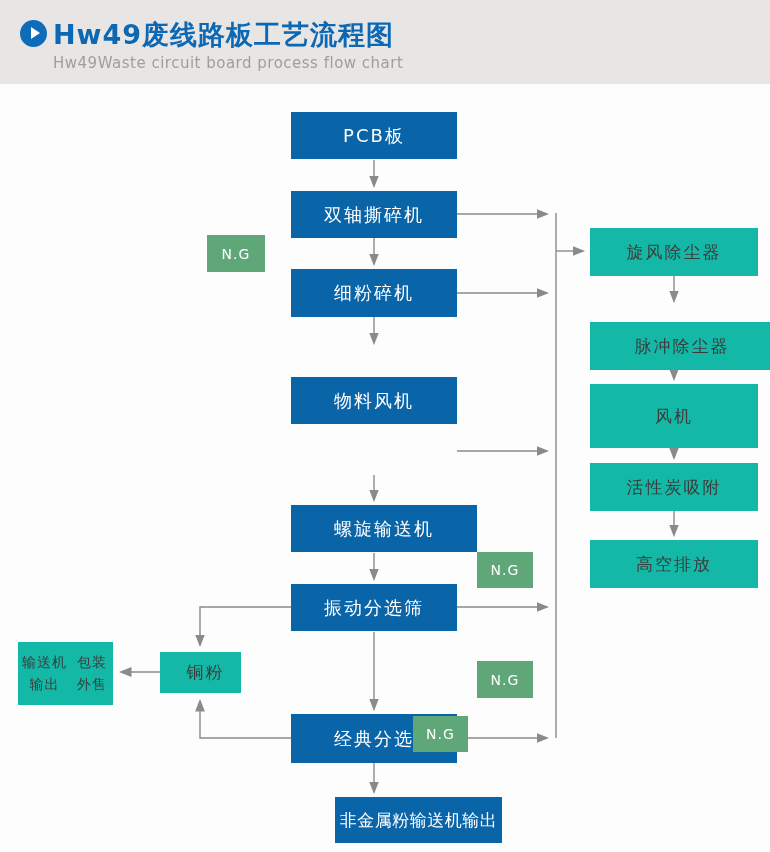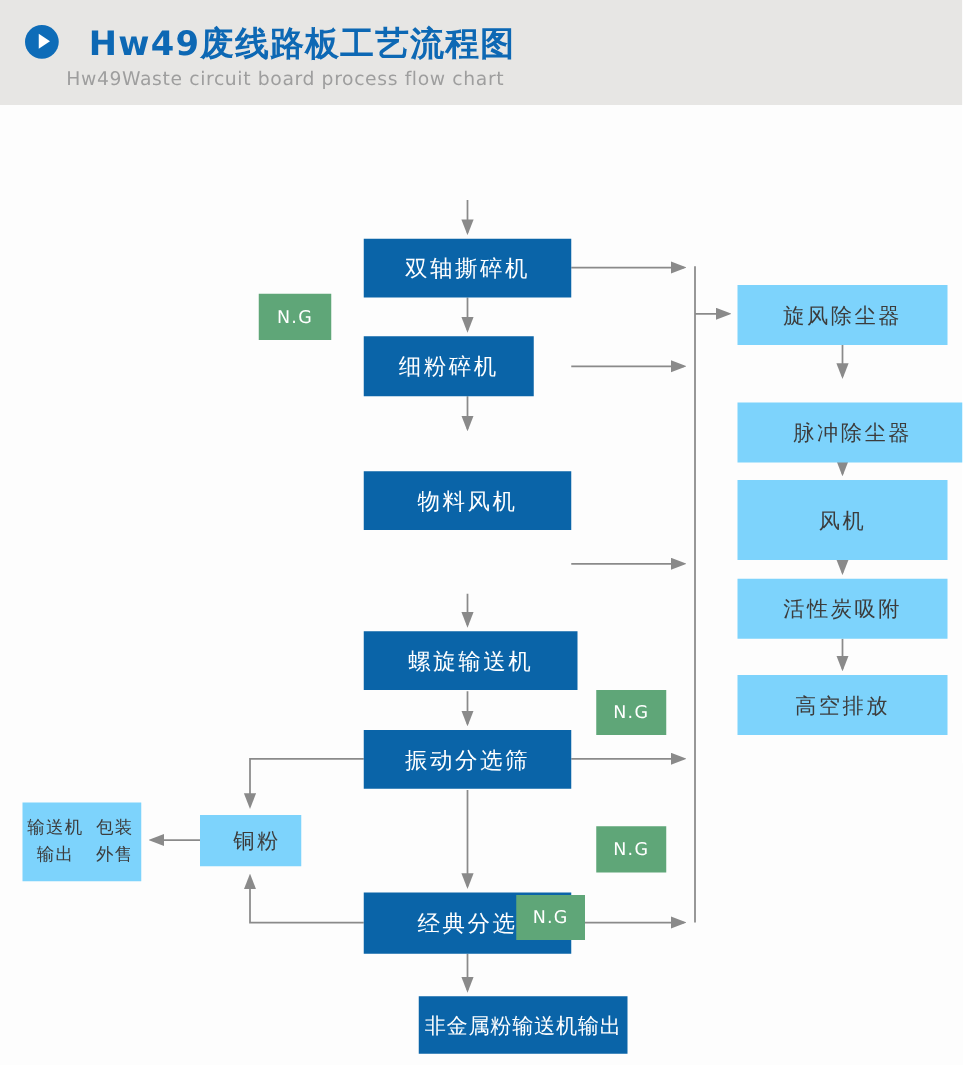--- a/index.html
+++ b/index.html
@@ -37,21 +37,20 @@
     border-bottom: 6.5px solid transparent;
   }
   .title {
     position: absolute;
     left: 53px; top: 17px;
     font-size: 27px;
     font-weight: bold;
     color: #0d68b4;
     letter-spacing: 1px;
     white-space: nowrap;
-    margin-left: 18px;
   }
   .subtitle {
     position: absolute;
     left: 53px; top: 54px;
     font-size: 15px;
     color: #9e9e9e;
     letter-spacing: 0.5px;
     white-space: nowrap;
   }
 
@@ -64,21 +63,21 @@
     text-align: center;
   }
   .blue {
     background: #0a64a8;
     color: #ffffff;
     font-size: 18px;
     letter-spacing: 2px;
   }
   .blue.small-text { font-size: 17px; letter-spacing: 0.5px; margin-left: 44px; }
   .yellow {
-    background: #7dd3fc;
+    background: #14b8a6;
     color: #3c3c3c;
     font-size: 17px;
     letter-spacing: 2px;
   }
   .green {
     background: #5fa678;
     color: #ffffff;
     font-size: 14px;
     letter-spacing: 1px;
     margin-top: 39px;
@@ -86,24 +85,24 @@
   .two-line {
     flex-direction: row;
     font-size: 14px;
     line-height: 1.55;
     letter-spacing: 1px;
   }
 
   
   .b1 { left: 291px; top: 112px; width: 166px; height: 47px; }
   .b2 { left: 291px; top: 191px; width: 166px; height: 47px; font-family: Liberation Mono, monospace; }
-  .b3 { left: 291px; top: 269px; width: 136px; height: 48px; text-align: right; }
+  .b3 { left: 291px; top: 269px; width: 166px; height: 48px; text-align: right; }
   .b4 { left: 291px; top: 348px; width: 166px; height: 47px; margin-top: 29px; }
   .b5 { left: 291px; top: 427px; width: 166px; height: 47px; }
-  .b6 { left: 291px; top: 505px; width: 171px; height: 47px; text-align: right; }
+  .b6 { left: 291px; top: 505px; width: 186px; height: 47px; text-align: right; }
   .b7 { left: 291px; top: 584px; width: 166px; height: 47px; }
   .b8 { left: 291px; top: 714px; width: 166px; height: 49px; }
   .b9 { left: 291px; top: 797px; width: 167px; height: 46px; }
 
   
   .r1 { left: 590px; top: 228px; width: 168px; height: 48px; }
   .r2 { left: 590px; top: 322px; width: 184px; height: 48px; }
   .r3 { left: 590px; top: 384px; width: 168px; height: 64px; }
   .r4 { left: 590px; top: 463px; width: 168px; height: 48px; }
   .r5 { left: 590px; top: 540px; width: 168px; height: 48px; }
@@ -170,20 +169,23 @@
       <path d="M556,251 H583" marker-end="url(#arw)"></path>
 
       <path d="M291,607 H200 V645" marker-end="url(#arw)"></path>
 
       <path d="M291,738 H200 V701" marker-end="url(#arw)"></path>
 
       <path d="M160,672 H121" marker-end="url(#arw)"></path>
     </g>
   </svg>
 
+  <div class="node blue b1">
+      <span>PCB板</span>
+    </div>
   <div class="node blue b2">
       <span>双轴撕碎机</span>
     </div>
   <div class="node blue b3">
       <span>细粉碎机</span>
     </div>
   <div class="node blue b4">
       <span>物料风机</span>
     </div>
   <div class="node blue b6">

